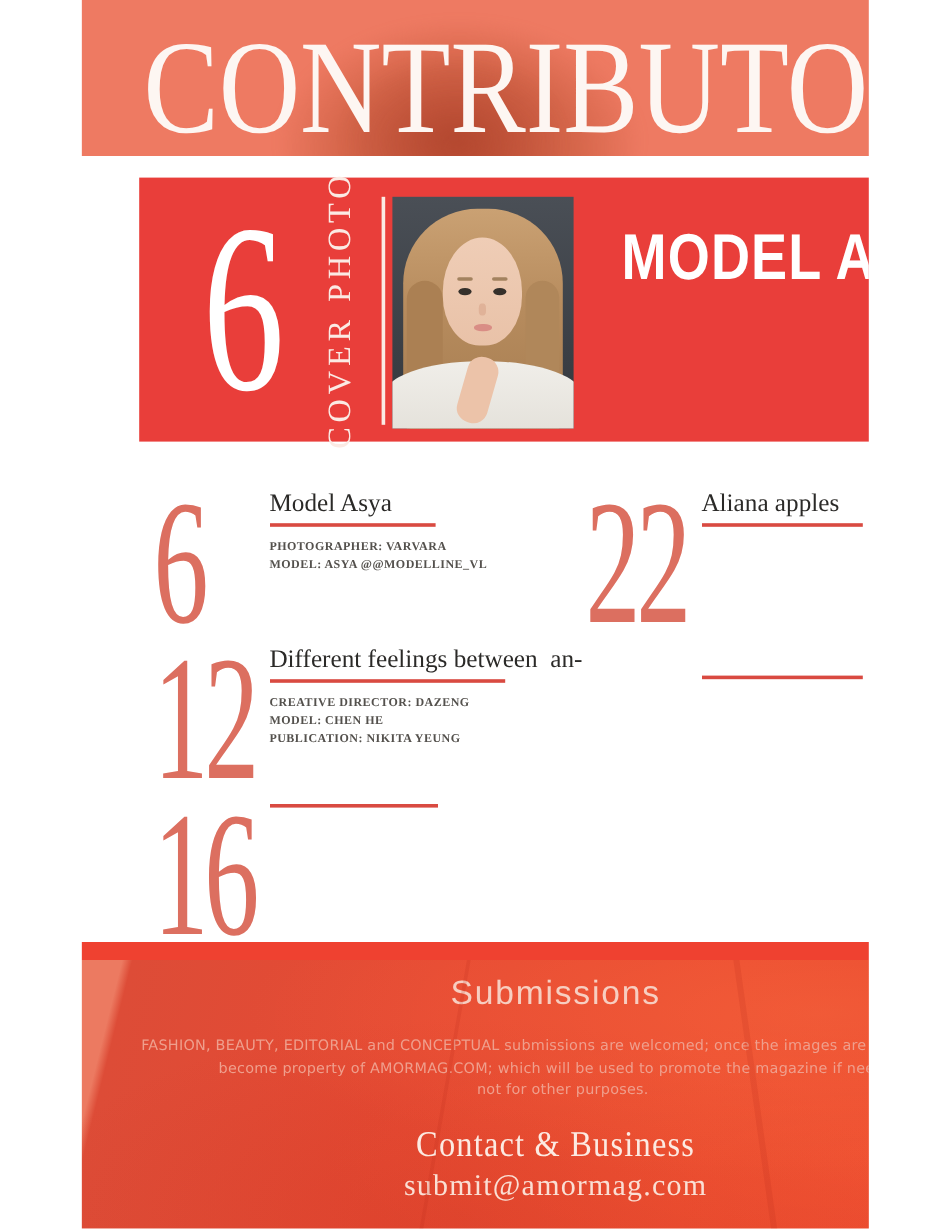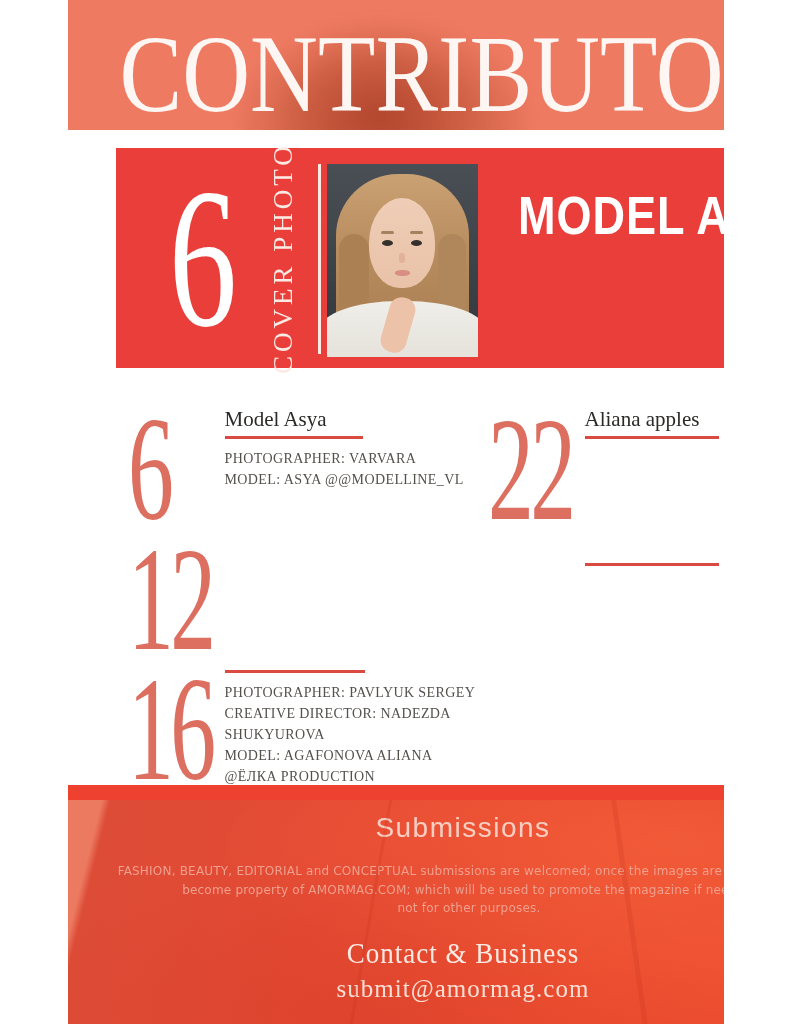--- a/index.html
+++ b/index.html
@@ -109,22 +109,22 @@
   }
   .toc-body { padding-left:13px; padding-top:0; }
   .toc-title {
     font-family:"Liberation Serif", serif; font-weight:400;
     font-size:21px; color:#2b2a28; line-height:1.25; white-space:pre-wrap;
   }
   .toc-rule { height:2.5px; background:#d94a41; margin-top:4px; }
   .toc-rule.lone { margin-top:27px; margin-left:97px; }
   .toc-credits {
     margin-top:9px; font-family:"Liberation Serif", serif;
-    font-size:14px; letter-spacing:0.4px; color:#54514d;
-    line-height:1.5; white-space:pre-line;
+    font-size:10px; letter-spacing:0.4px; color:#54514d;
+    line-height:1.5; white-space:pre-line;font-weight:bold;
   }
 
   
   .footer { position:absolute; left:0; top:785px; width:791px; height:239px; }
   .footer-strip { height:15px; background:#ef4130; }
   .footer-body {
     position:relative; height:224px; text-align:center;
     background:
       radial-gradient(ellipse at 78% 20%, rgba(255,122,72,0.35) 0%, transparent 55%),
       radial-gradient(ellipse at 88% 75%, rgba(255,105,60,0.30) 0%, transparent 50%),
@@ -202,29 +202,33 @@
         <div class="toc-body">
           <h3 class="toc-title">Model Asya</h3>
           <div class="toc-rule" style="width:138px"></div>
           <p class="toc-credits">PHOTOGRAPHER: VARVARA
 MODEL: ASYA @@MODELLINE_VL</p>
         </div>
       </article>
 
       <article class="toc-entry">
         <div class="toc-number">12</div>
+        <div class="toc-body">
+          <h3 class="toc-title">Different feelings between  an-</h3>
+          <div class="toc-rule" style="width:196px"></div>
+          <p class="toc-credits">CREATIVE DIRECTOR: DAZENG
+MODEL: CHEN HE
+PUBLICATION: NIKITA YEUNG</p>
+        </div>
       </article>
 
       <article class="toc-entry">
         <div class="toc-number">16</div>
         <div class="toc-body">
           <div class="toc-rule" style="width:140px"></div>
-          <p class="toc-credits">PHOTOGRAPHER: PAVLYUK SERGEY
-CREATIVE DIRECTOR: NADEZDA SHUKYUROVA
-MODEL: AGAFONOVA ALIANA @ЁЛКА PRODUCTION</p>
         </div>
       </article>
 
     </div>
     <div class="toc-col">
 
       <article class="toc-entry">
         <div class="toc-number">22</div>
         <div class="toc-body">
           <h3 class="toc-title">Aliana apples</h3>

